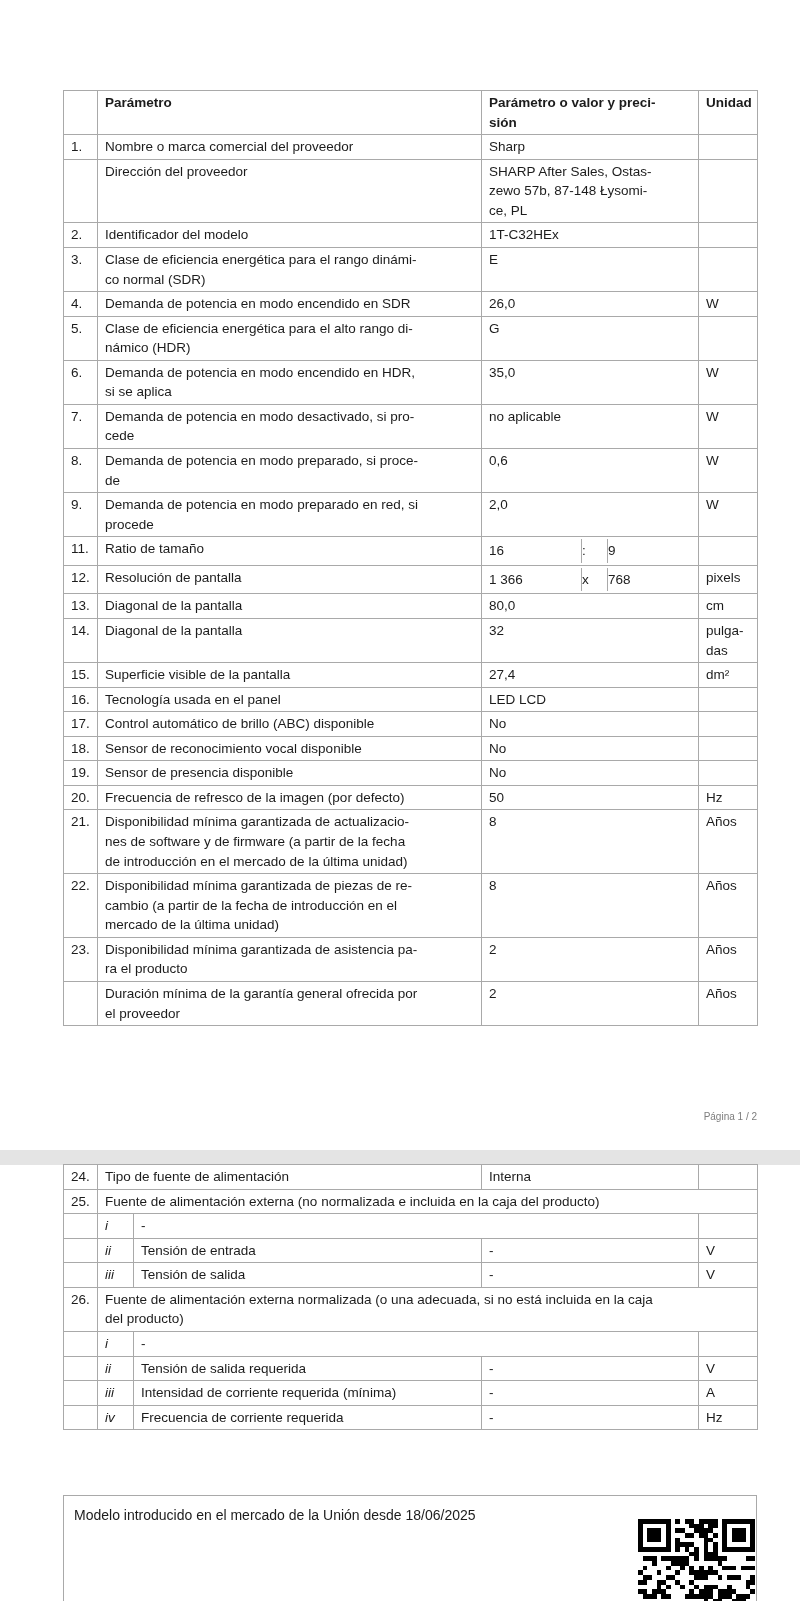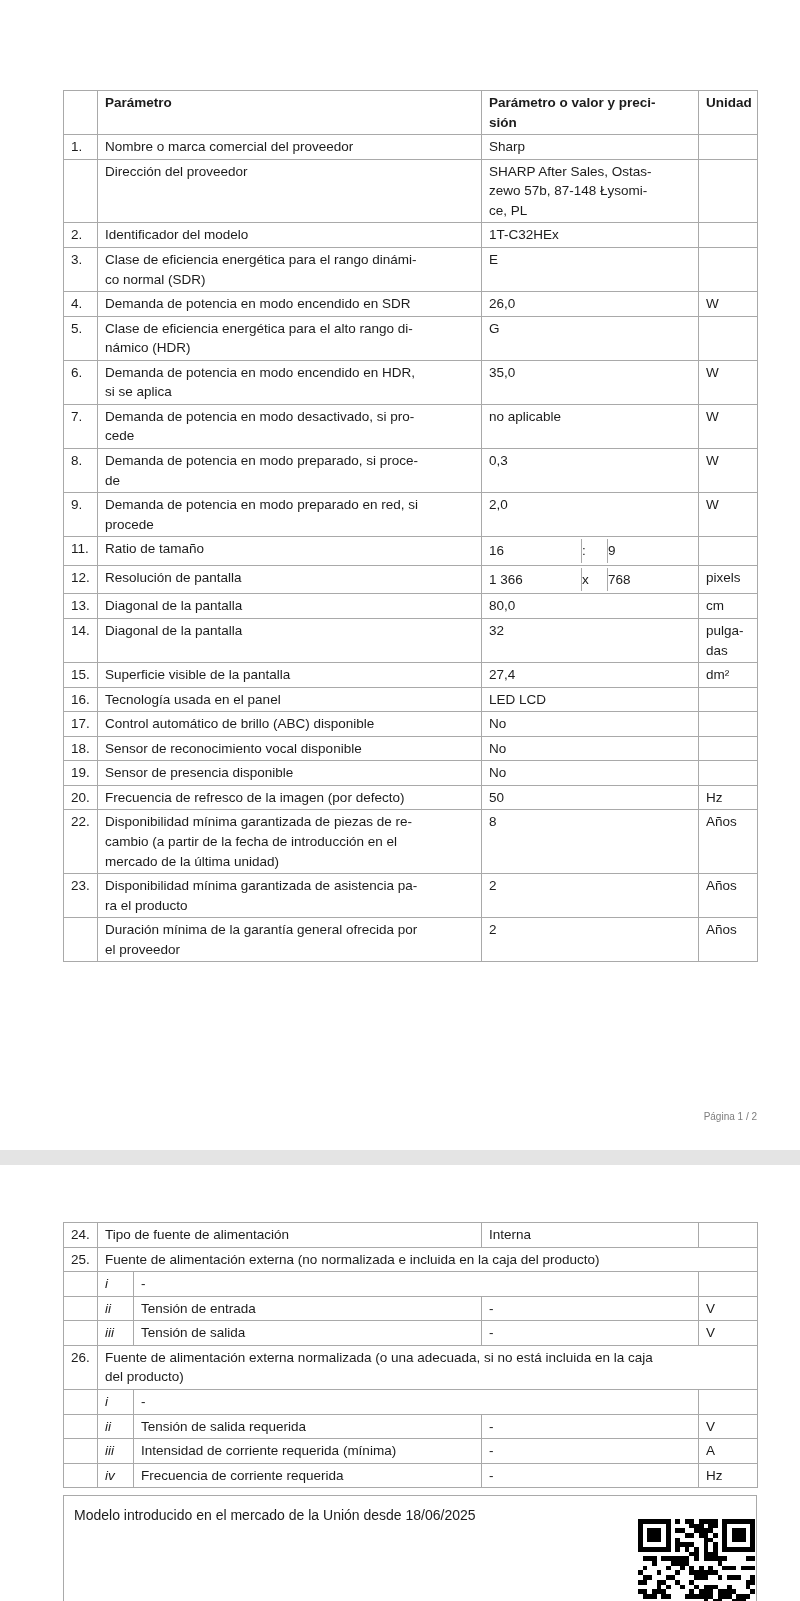--- a/index.html
+++ b/index.html
@@ -25,21 +25,21 @@
     margin-top:9px; font-size:14px; line-height:1.35; color:#1c1c1c;
   }
 
   
   table.fiche {
     position:absolute; left:63px; width:694px;
     border-collapse:collapse; table-layout:fixed;
     font-size:13.5px; line-height:1.45;
   }
   #table1 { top:90px;border-radius:25px; }
-  #table2 { top:1222px; }
+  #table2 { top:1164px; }
   table.fiche th, table.fiche td {
     border:1px solid #a9a9a9; vertical-align:top;
     padding:2px 7px; text-align:left; font-weight:normal;
   }
   table.fiche th { font-weight:bold; }
   td.num { padding-left:7px; }
   td.roman { font-style:italic; }
   td.val-left  { text-align:left; }
   td.val-right { text-align:right; padding-right:10px; }
   td.subwrap { padding:0; }
@@ -141,21 +141,21 @@
           <td class="num">7.</td>
           <td class="pre">Demanda de potencia en modo desactivado, si pro-
 cede</td>
           <td class="val-right pre">no aplicable</td>
           <td class="pre">W</td>
         </tr>
         <tr>
           <td class="num">8.</td>
           <td class="pre">Demanda de potencia en modo preparado, si proce-
 de</td>
-          <td class="val-right pre">0,3</td>
+          <td class="val-right pre">0,6</td>
           <td class="pre">W</td>
         </tr>
         <tr>
           <td class="num">9.</td>
           <td class="pre">Demanda de potencia en modo preparado en red, si
 procede</td>
           <td class="val-right pre">2,0</td>
           <td class="pre">W</td>
         </tr>
         <tr>
@@ -225,20 +225,28 @@
           <td class="val-right pre">No</td>
           <td class="pre"></td>
         </tr>
         <tr>
           <td class="num">20.</td>
           <td class="pre">Frecuencia de refresco de la imagen (por defecto)</td>
           <td class="val-right pre">50</td>
           <td class="pre">Hz</td>
         </tr>
         <tr>
+          <td class="num">21.</td>
+          <td class="pre">Disponibilidad mínima garantizada de actualizacio-
+nes de software y de firmware (a partir de la fecha
+de introducción en el mercado de la última unidad)</td>
+          <td class="val-right pre">8</td>
+          <td class="pre">Años</td>
+        </tr>
+        <tr>
           <td class="num">22.</td>
           <td class="pre">Disponibilidad mínima garantizada de piezas de re-
 cambio (a partir de la fecha de introducción en el
 mercado de la última unidad)</td>
           <td class="val-right pre">8</td>
           <td class="pre">Años</td>
         </tr>
         <tr>
           <td class="num">23.</td>
           <td class="pre">Disponibilidad mínima garantizada de asistencia pa-

